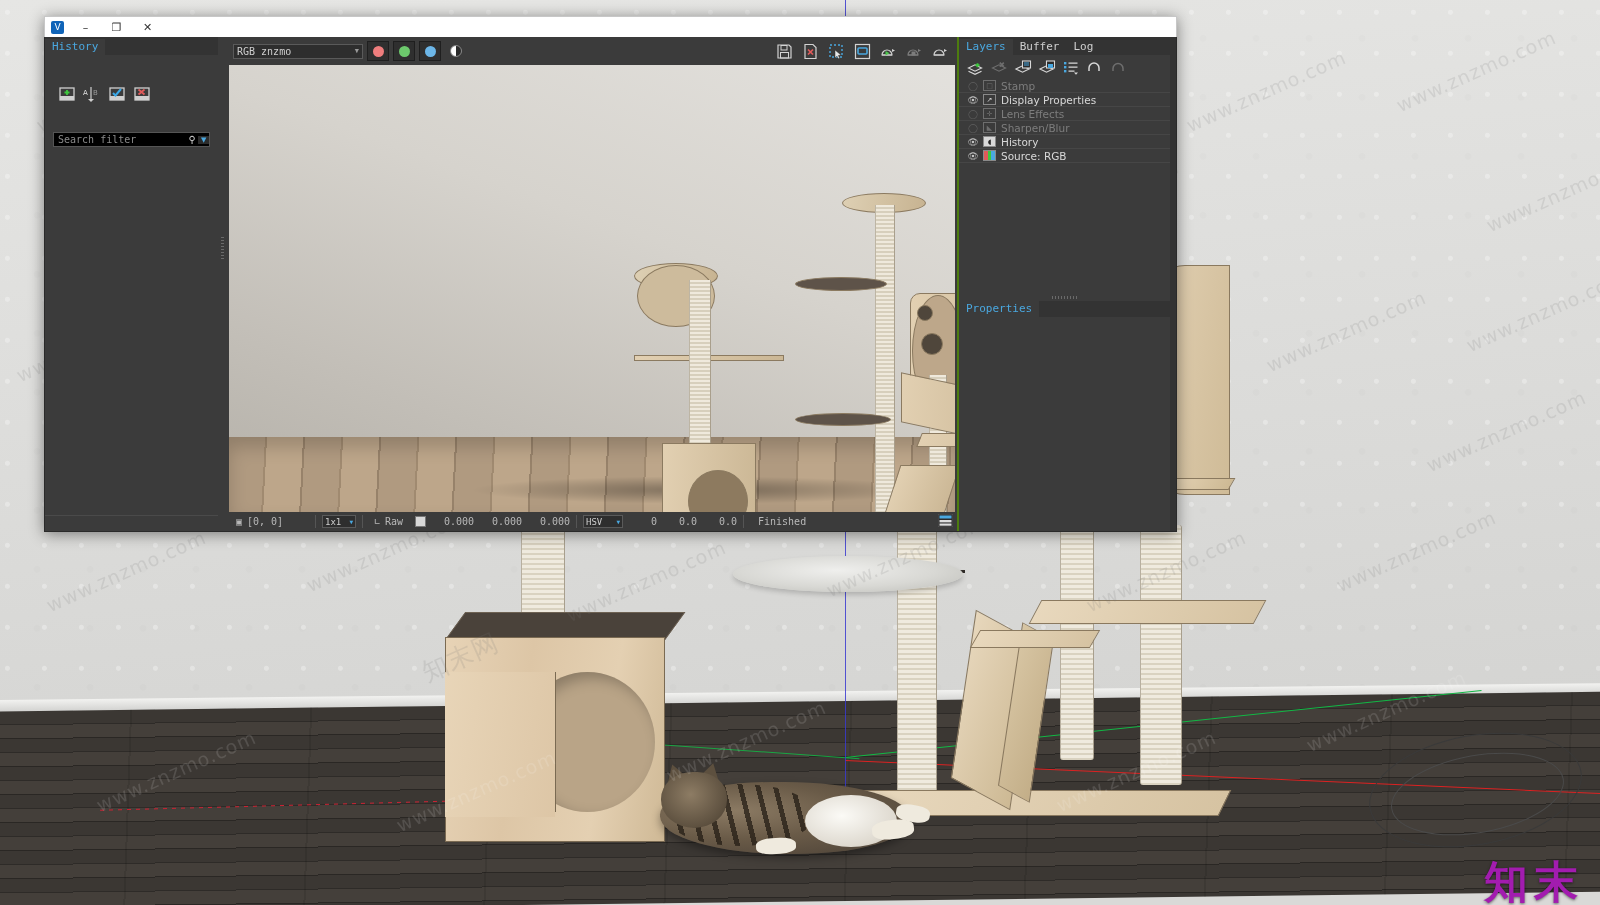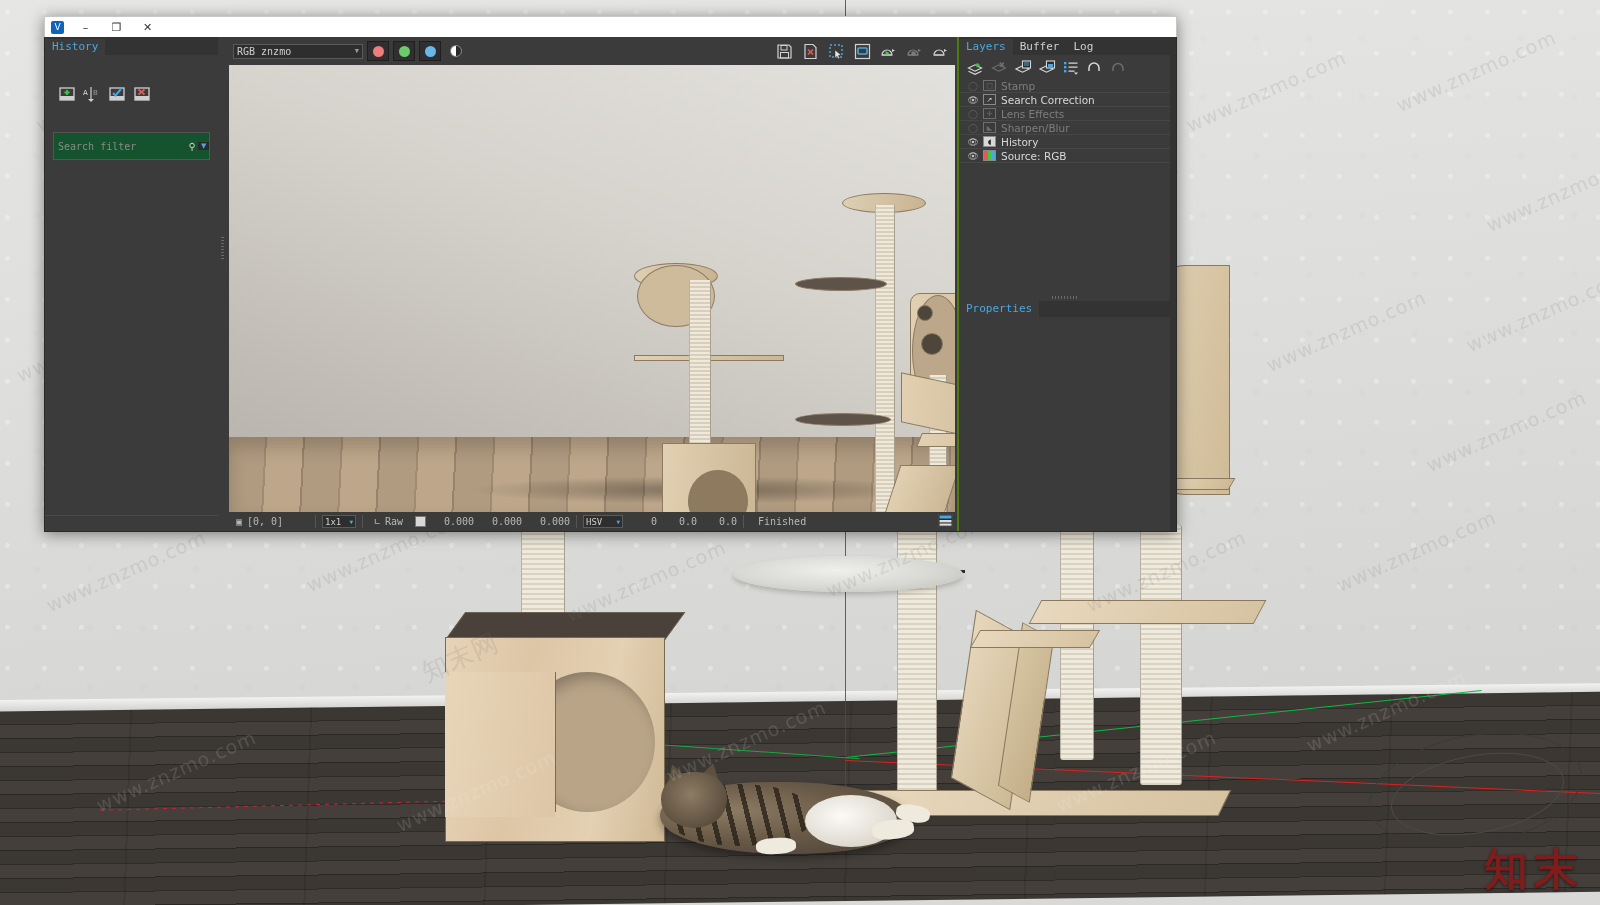--- a/index.html
+++ b/index.html
@@ -224,21 +224,21 @@
   .panel-tabbar{ height:18px; background:#333; display:flex; align-items:flex-end; }
   .panel-tab{
     font-size:11px; padding:1px 7px 2px 7px; color:#cfcfcf;
     font-family:"DejaVu Sans Mono",monospace;
   }
   .panel-tab.active{ color:#4aa8e0; background:#3b3b3b; }
   .hist-toolbar{ display:flex; gap:5px; padding:7px 8px 4px 12px; align-items:center; }
   .ticon{ width:20px;height:18px; position:relative; }
   .ticon svg{ display:block; }
   .searchrow{ display:flex; align-items:center; margin:2px 8px 0 8px;
-    background:#14532d; border:1px solid #555; height:28px; }
+    background:#000000; border:1px solid #555; height:15px; }
   .searchrow input{
     flex:1; background:transparent; border:none; outline:none;
     color:#9a9a9a; font-size:10px; padding-left:4px;
     font-family:"DejaVu Sans Mono",monospace;
   }
   .searchrow input::placeholder{ color:#8a8a8a; }
   .srch-ic{ width:14px;text-align:center;color:#cfcfcf;font-size:10px; }
   .srch-arrow{ width:12px;text-align:center;color:#4aa8e0;font-size:7px; background:#2b2b2b;}
   .hist-list{ flex:1; background:#3b3b3b; }
   .hist-footer{ height:16px; background:#3b3b3b; border-top:1px solid #4a4a4a; }
@@ -322,22 +322,22 @@
   .layers-body{ flex:1; }
   .hsplit{ height:8px; background:#3b3b3b; display:flex;align-items:center;justify-content:center; }
   .hsplit .grip{ width:26px;height:3px;
     background:repeating-linear-gradient(90deg,#6a6a6a 0 1px,#3b3b3b 1px 3px); }
   .props-head{ height:16px; background:#333; display:flex; align-items:flex-end; }
   .props-body{ flex:1; background:#3b3b3b; }
   .right-scroll{ width:6px; background:#333; }
 
   
   .idblock{
-    position:absolute; right:16px; bottom:14px; text-align:right;
-    color:#7f1d1d; font-family:Liberation Sans, sans-serif; z-index:5;
+    position:absolute; right:16px; bottom:0; text-align:right;
+    color:#a21caf; font-family:Liberation Serif, serif; z-index:5;
     text-shadow:0 1px 3px rgba(0,0,0,.55);
   }
   .idblock .zw{ font-size:44px; font-weight:bold; letter-spacing:6px; line-height:1; }
   .idblock .idn{ font-size:26px; margin-top:6px; letter-spacing:.5px; }
 </style>
 </head>
 <body>
 
 <div id="viewport">
   <div class="wall">
@@ -683,21 +683,21 @@
 
       <div class="layers-body">
         <div class="layer-row disabled">
           <span class="eye off">◯</span>
           <span class="lthumb" style="border-color:#6e6e6e;color:#6e6e6e;">□</span>
           <span>Stamp</span>
         </div>
         <div class="layer-row">
           <span class="eye">👁</span>
           <span class="lthumb">↗</span>
-          <span>Search Correction</span>
+          <span>Display Properties</span>
         </div>
         <div class="layer-row disabled">
           <span class="eye off">◯</span>
           <span class="lthumb" style="border-color:#6e6e6e;color:#6e6e6e;">✛</span>
           <span>Lens Effects</span>
         </div>
         <div class="layer-row disabled">
           <span class="eye off">◯</span>
           <span class="lthumb" style="border-color:#6e6e6e;color:#6e6e6e;">◣</span>
           <span>Sharpen/Blur</span>

